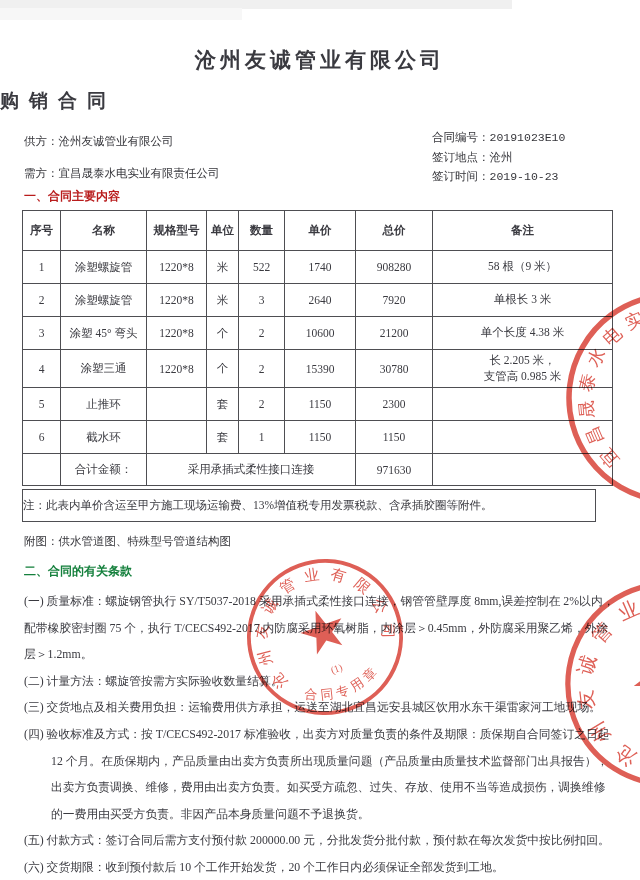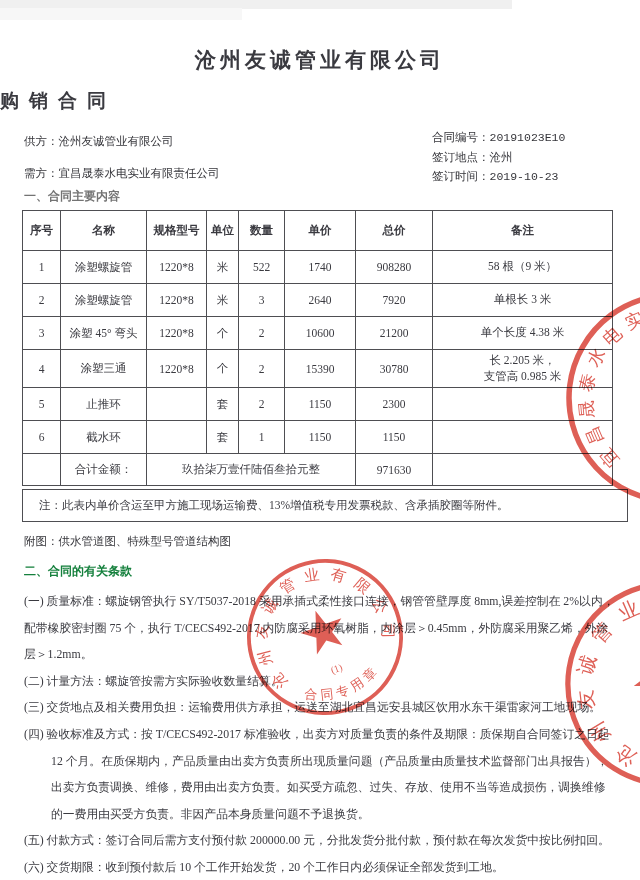--- a/index.html
+++ b/index.html
@@ -12,34 +12,34 @@
   .doc{position:relative;padding-top:46px;}
   .company-title{text-align:center;font-size:21px;font-weight:700;letter-spacing:4px;color:#3a3a40;margin:0 0 14px 0;}
   .doc-title{text-align:left;font-size:19px;font-weight:700;letter-spacing:10px;color:#3a3a40;margin:0 0 12px 0;}
 
   .meta{position:relative;margin:0 26px 0 24px;height:60px;font-size:11.5px;font-family:Liberation Mono, monospace;}
   .meta .supplier{position:absolute;left:0;top:8px;}
   .meta .buyer{position:absolute;left:0;top:40px;}
   .meta-right{position:absolute;left:408px;top:2px;line-height:19.5px;}
   .meta-right div{white-space:nowrap;}
 
-  .sec-heading{margin:2px 0 0 24px;font-size:12px;font-weight:700;color:#737373;}
+  .sec-heading{margin:2px 0 0 24px;font-size:12px;font-weight:700;color:#b91c1c;}
 
   table.items{border-collapse:collapse;table-layout:fixed;width:590px;margin:5px 0 0 22px;
               font-size:11.5px;color:#3a3a40;}
   table.items th,table.items td{border:1px solid #4e4e52;text-align:center;vertical-align:middle;
               padding:0 2px;overflow:hidden;}
   table.items thead tr{height:40px;}
   table.items tbody tr{height:33px;}
   table.items tbody tr.tall{height:38px;}
   table.items tbody tr.totalrow{height:32px;}
   td.remark{white-space:pre-line;line-height:1.35;}
   table.items{border:1.5px solid #46464a;}
 
-  .note-box{width:572px;margin:3px 0 0 22px;border:1px solid #4e4e52;padding:8px 16px;
+  .note-box{width:572px;margin:3px 0 0 22px;border:1px solid #4e4e52;padding:8px 0;
             font-size:11.5px;color:#3a3a40;}
   .attach-line{margin:12px 0 0 24px;font-size:11.5px;}
   .sec2-heading{margin:14px 0 0 24px;font-size:12px;font-weight:700;color:#15803d;}
 
   .clauses{margin:8px 24px 0 24px;font-size:11.8px;line-height:26.6px;color:#3a3a40;}
   .clauses p{margin:0;}
   .clauses p.hang{padding-left:27px;text-indent:-27px;}
 
   .stamp{position:absolute;mix-blend-mode:multiply;opacity:.8;pointer-events:none;}
   .stamp svg{display:block;}
@@ -158,21 +158,21 @@
         <td></td>
         <td>套</td>
         <td>1</td>
         <td>1150</td>
         <td>1150</td>
         <td class="remark"></td>
       </tr>
       <tr class="totalrow">
         <td></td>
         <td>合计金额：</td>
-        <td colspan="4">玖拾柒万壹仟陆佰叁拾元整</td>
+        <td colspan="4">采用承插式柔性接口连接</td>
         <td>971630</td>
         <td></td>
       </tr>
     </tbody>
   </table>
 
   <div class="note-box">注：此表内单价含运至甲方施工现场运输费、13%增值税专用发票税款、含承插胶圈等附件。</div>
 
   <div class="attach-line">附图：供水管道图、特殊型号管道结构图</div>
 

